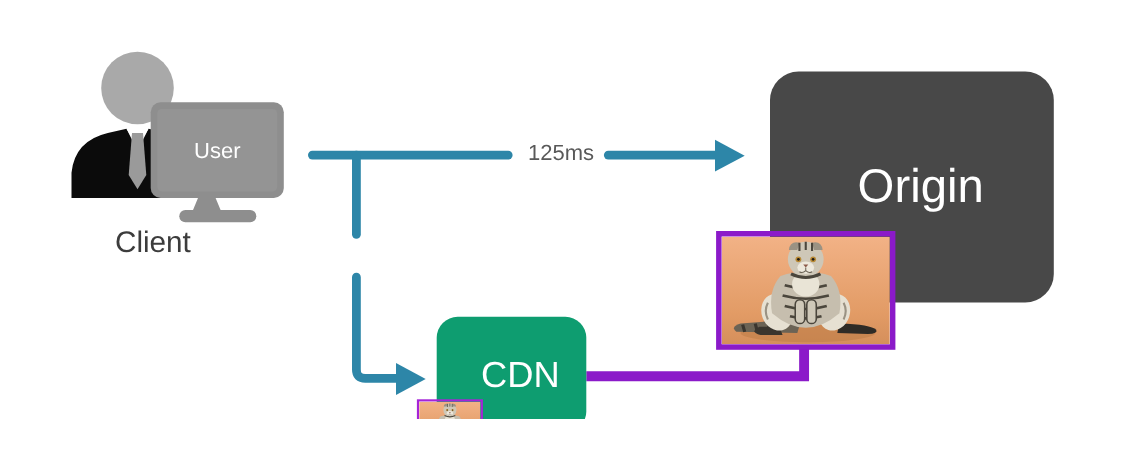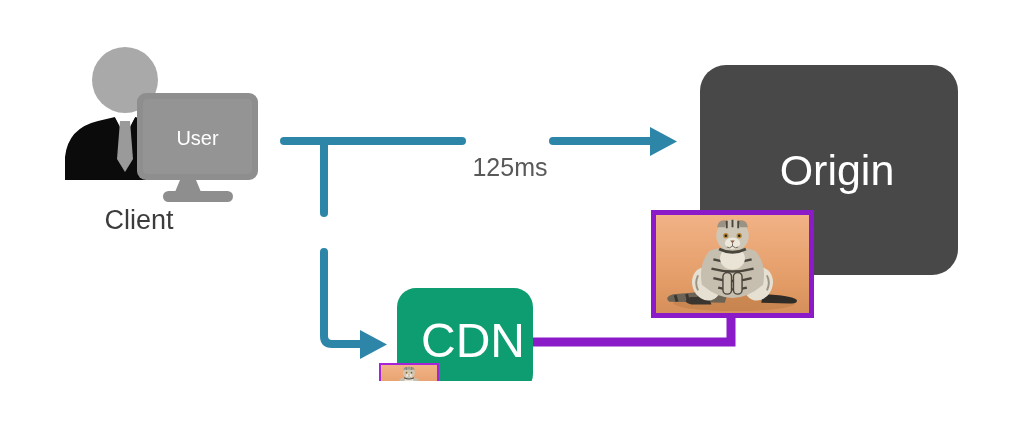--- a/index.html
+++ b/index.html
@@ -25,30 +25,30 @@
   .monitor-label{
     position:absolute;left:137px;top:95px;width:121px;height:85px;z-index:3;
     display:flex;flex-direction:column;align-items:center;justify-content:center;
     color:var(--node-text);font-size:20px;line-height:26px;text-align:center;
   }
   .client-label{
     position:absolute;left:84px;top:205px;width:110px;z-index:3;
     text-align:center;color:var(--client-label);font-size:27px;
   }
   .edge-label{
-    position:absolute;z-index:5;text-align:center;color:var(--edge-label);font-size:25px;margin-top:25px;
+    position:absolute;z-index:5;text-align:center;color:var(--edge-label);font-size:20px;
   }
   .edge-label.lat-origin{left:468px;top:128px;width:84px;}
   .edge-label.lat-cdn{left:289px;top:219px;width:68px;}
   .node-box{
     position:absolute;display:flex;align-items:center;justify-content:center;
     color:var(--node-text);z-index:2;box-sizing:border-box;padding-left:16px;
   }
   .origin-box{left:700px;top:65px;width:258px;height:210px;background:var(--origin-box);border-radius:26px;font-size:43px;}
-  .cdn-box{left:397px;top:288px;width:136px;height:105px;background:var(--cdn-box);border-radius:19px;font-size:48px;justify-content:center;}
+  .cdn-box{left:397px;top:288px;width:136px;height:105px;background:var(--cdn-box);border-radius:19px;font-size:33px;justify-content:center;}
   .cat-frame{position:absolute;box-sizing:border-box;overflow:hidden;}
   .cat-frame svg{display:block;width:100%;height:100%;}
   .cat-large{left:651px;top:210px;width:163px;height:108px;border:5px solid var(--connector-purple);z-index:3;}
   .cat-small{left:379px;top:363px;width:60px;height:41px;border:2px solid var(--thumb-border-purple);z-index:4;}
   .defs-holder{position:absolute;width:0;height:0;overflow:hidden;}
 </style>
 </head>
 <body>
 
 <div class="canvas">

